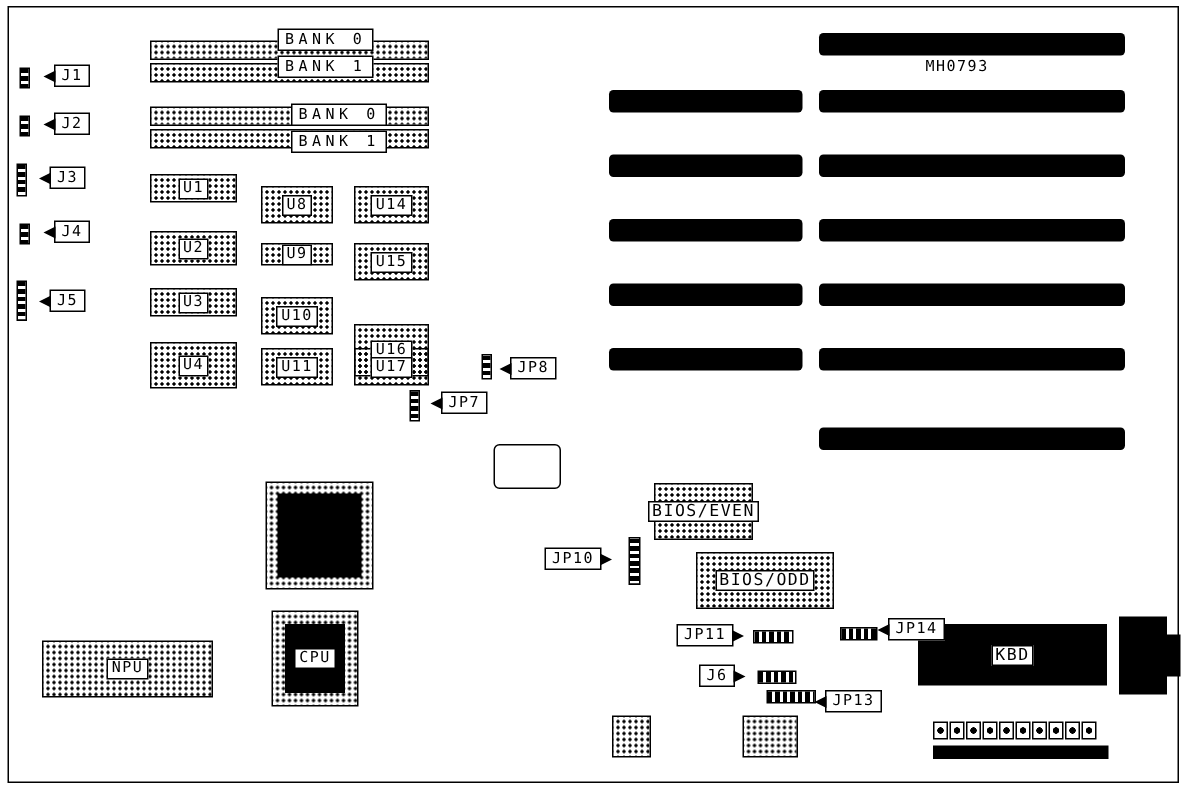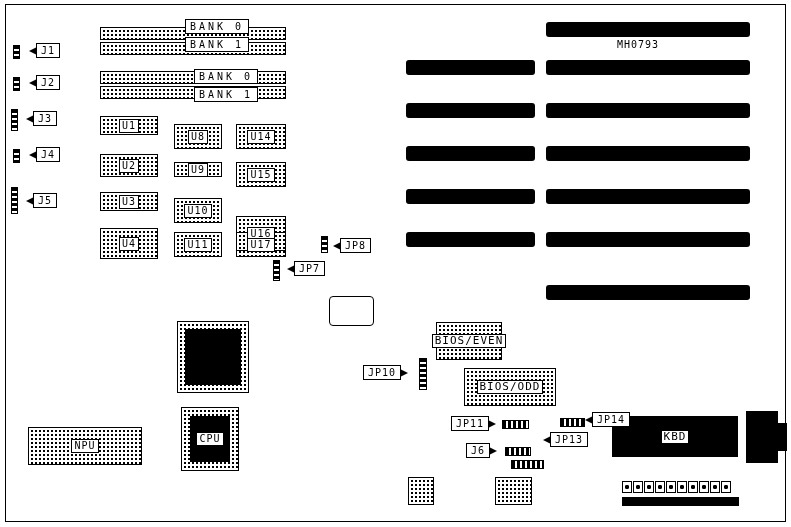--- a/index.html
+++ b/index.html
@@ -146,21 +146,21 @@
 <div class="lbl" style="left:451px; top:416px;"><span>JP11</span><span class="arr arr-r"></span></div>
 <div class="pins-h" style="left:502px; top:420px; width:27px; height:9px;"></div>
 
 <div class="pins-h" style="left:560px; top:418px; width:25px; height:9px;"></div>
 <div class="lbl" style="left:592px; top:412px;"><span class="arr arr-l"></span><span>JP14</span></div>
 
 <div class="lbl" style="left:466px; top:443px;"><span>J6</span><span class="arr arr-r"></span></div>
 <div class="pins-h" style="left:505px; top:447px; width:26px; height:9px;"></div>
 
 <div class="pins-h" style="left:511px; top:460px; width:33px; height:9px;"></div>
-<div class="lbl" style="left:550px; top:432px;"><span class="arr arr-l"></span><span>JP13</span></div>
+<div class="lbl" style="left:550px; top:460px;"><span class="arr arr-l"></span><span>JP13</span></div>
 
 <div class="blackbox chip" style="left:612px; top:416px; width:126px; height:41px; display:flex; align-items:center; justify-content:center;">
     <span class="clabel" style="font-size:11px;">KBD</span>
   </div>
 <div class="blackbox" style="left:746px; top:411px; width:32px; height:52px;"></div>
 <div class="blackbox" style="left:778px; top:423px; width:9px; height:28px;"></div>
 
 <div class="sock chip" style="left:181px; top:407px; width:58px; height:64px;">
   <div class="core" style="left:8px; top:8px; right:8px; bottom:8px;"></div>
   <span class="clabel">CPU</span>

